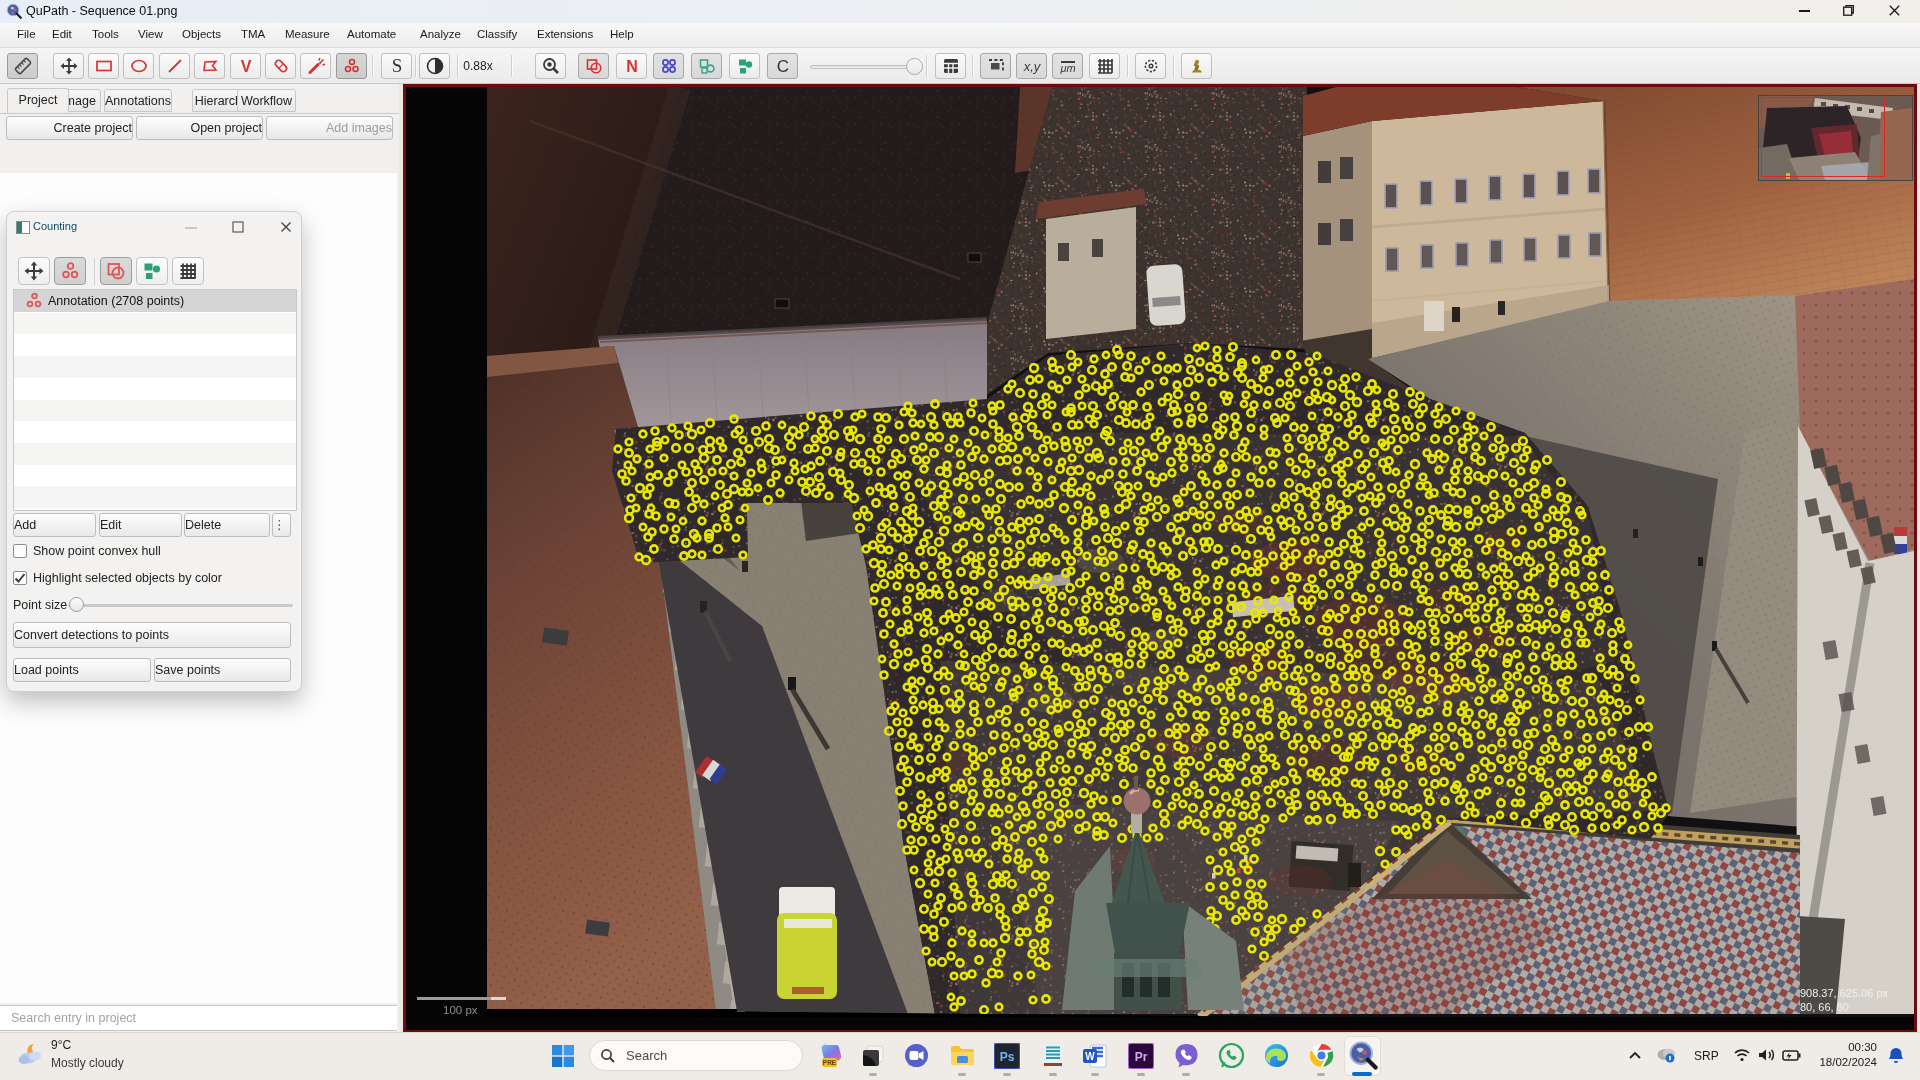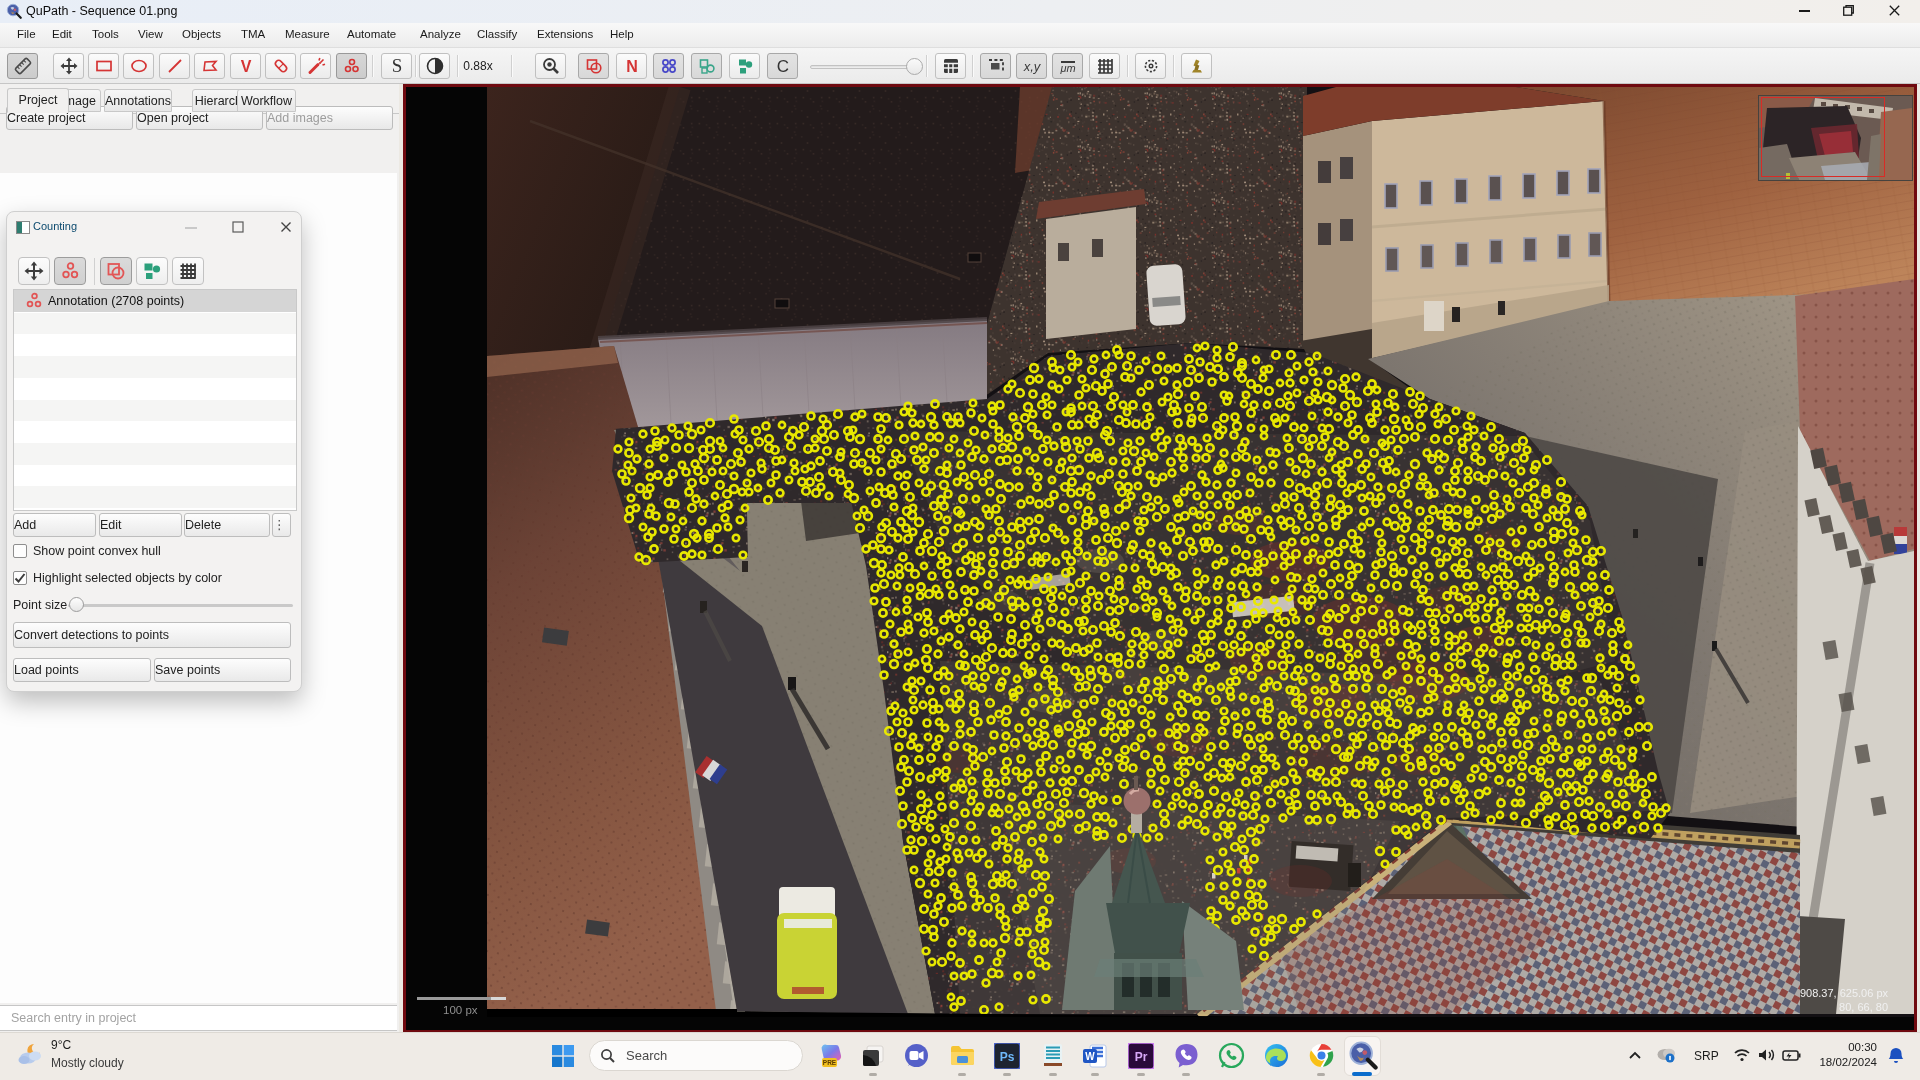--- a/index.html
+++ b/index.html
@@ -9,30 +9,30 @@
 #toolbar{position:absolute;left:0;top:48px;width:1920px;height:36px;background:linear-gradient(#f5f5f5,#ebebeb);border-bottom:1px solid #c6c6c6}
 .tbtn{position:absolute;top:5px;width:31px;height:26px;border:1px solid #c0c0c0;border-radius:3px;background:linear-gradient(#fbfbfb,#ebebeb)}
 .tbtn.sel{background:linear-gradient(#d7d7d7,#cccccc);border-color:#999}
 .tbtn.half{background:linear-gradient(#e3e3e3,#d8d8d8);border-color:#a8a8a8}
 .tbtn svg{position:absolute;left:50%;top:50%;transform:translate(-50%,-50%)}
 .tsep{position:absolute;top:7px;width:1px;height:22px;background:#d0d0d0;box-shadow:1px 0 0 #fafafa}
 #zoomtxt{position:absolute;left:452px;top:11px;width:52px;font-size:12px;color:#222;text-align:center}
 #leftpanel{position:absolute;left:0;top:84px;width:399px;height:948px;background:#f1f0ef}
 .tab{position:absolute;top:5px;height:23px;border:1px solid #c8c8c8;border-radius:3px 3px 0 0;background:linear-gradient(#f6f6f6,#e7e7e7);font-size:12.5px;color:#222;text-align:center;line-height:22px;z-index:1;white-space:nowrap;overflow:hidden}
 .tab.sel{background:#f1f0ef;height:25px;top:4px;z-index:2;border-bottom:1px solid #f1f0ef}
-.pbtn{position:absolute;top:22px;height:24px;border:1px solid #bcbcbc;border-radius:3px;background:linear-gradient(#fdfdfd,#e8e8e8);font-size:12.5px;color:#222;text-align:left;line-height:22px}
+.pbtn{position:absolute;top:32px;height:24px;border:1px solid #bcbcbc;border-radius:3px;background:linear-gradient(#fdfdfd,#e8e8e8);font-size:12.5px;color:#222;text-align:right;line-height:22px}
 .pbtn.dis{color:#9d9d9d}
 #imglisthdr{position:absolute;left:0;top:64px;width:397px;height:24px;background:linear-gradient(#f4f4f4,#e4e4e4);border-top:1px solid #d2d2d2;border-bottom:1px solid #cacaca;font-size:12.5px;color:#333;padding-left:11px;line-height:23px}
 #imglistbody{position:absolute;left:0;top:89px;width:397px;height:830px;background:#fdfdfd}
 #searchrow{position:absolute;left:0;top:921px;width:397px;height:26px;background:#fff;border-top:1px solid #c6c6c6;border-bottom:1px solid #c6c6c6;font-size:12.5px;color:#a3a3a3;padding-left:11px;line-height:25px}
 #viewer{position:absolute;left:403px;top:84px;width:1514px;height:949px;background:#050505;border:3px solid #6f0a10}
 #scalebar{position:absolute;left:11px;top:910px;width:89px;height:3px;background:#9a9a9a}
 #scalebarw{position:absolute;left:85px;top:910px;width:15px;height:3px;background:#d8d8d8}
 #scaletxt{position:absolute;left:37px;top:917px;font-size:11.5px;color:#8f8f8f}
-#coords{position:absolute;right:26px;top:899px;text-align:right;font-size:11px;color:#f0f0f0;line-height:14px}
+#coords{position:absolute;right:26px;top:899px;font-size:11px;color:#f0f0f0;line-height:14px}
 #minimap{position:absolute;left:1352px;top:8px;width:155px;height:86px;border:1px solid #46423e;background:#6b5a52;overflow:hidden}
 #counting{position:absolute;left:6px;top:211px;width:296px;height:481px;background:#f3f2f1;border:1px solid #cfcfcf;border-radius:8px;box-shadow:0 10px 24px rgba(0,0,0,.25);z-index:5}
 #ctitle{position:absolute;left:26px;top:8px;font-size:11px;color:#0c4a6e}
 .cbtn{position:absolute;top:45px;width:32px;height:28px;border:1px solid #c2c2c2;border-radius:4px;background:linear-gradient(#fcfcfc,#eeeeee)}
 .cbtn.sel{background:linear-gradient(#dadada,#d0d0d0);border-color:#9c9c9c}
 .cbtn svg{position:absolute;left:50%;top:50%;transform:translate(-50%,-50%)}
 #clist{position:absolute;left:6px;top:77px;width:284px;height:222px;background:#fff;border:1px solid #c9c9c9}
 .crow{position:absolute;left:0;width:282px;height:22px}
 #clistsel{background:#d5d5d5;font-size:12.5px;color:#111;line-height:22px}
 .cbtn2{position:absolute;height:24px;border:1px solid #bdbdbd;border-radius:3px;background:linear-gradient(#fdfdfd,#e9e9e9);font-size:12.5px;color:#222;text-align:left;line-height:22px}

